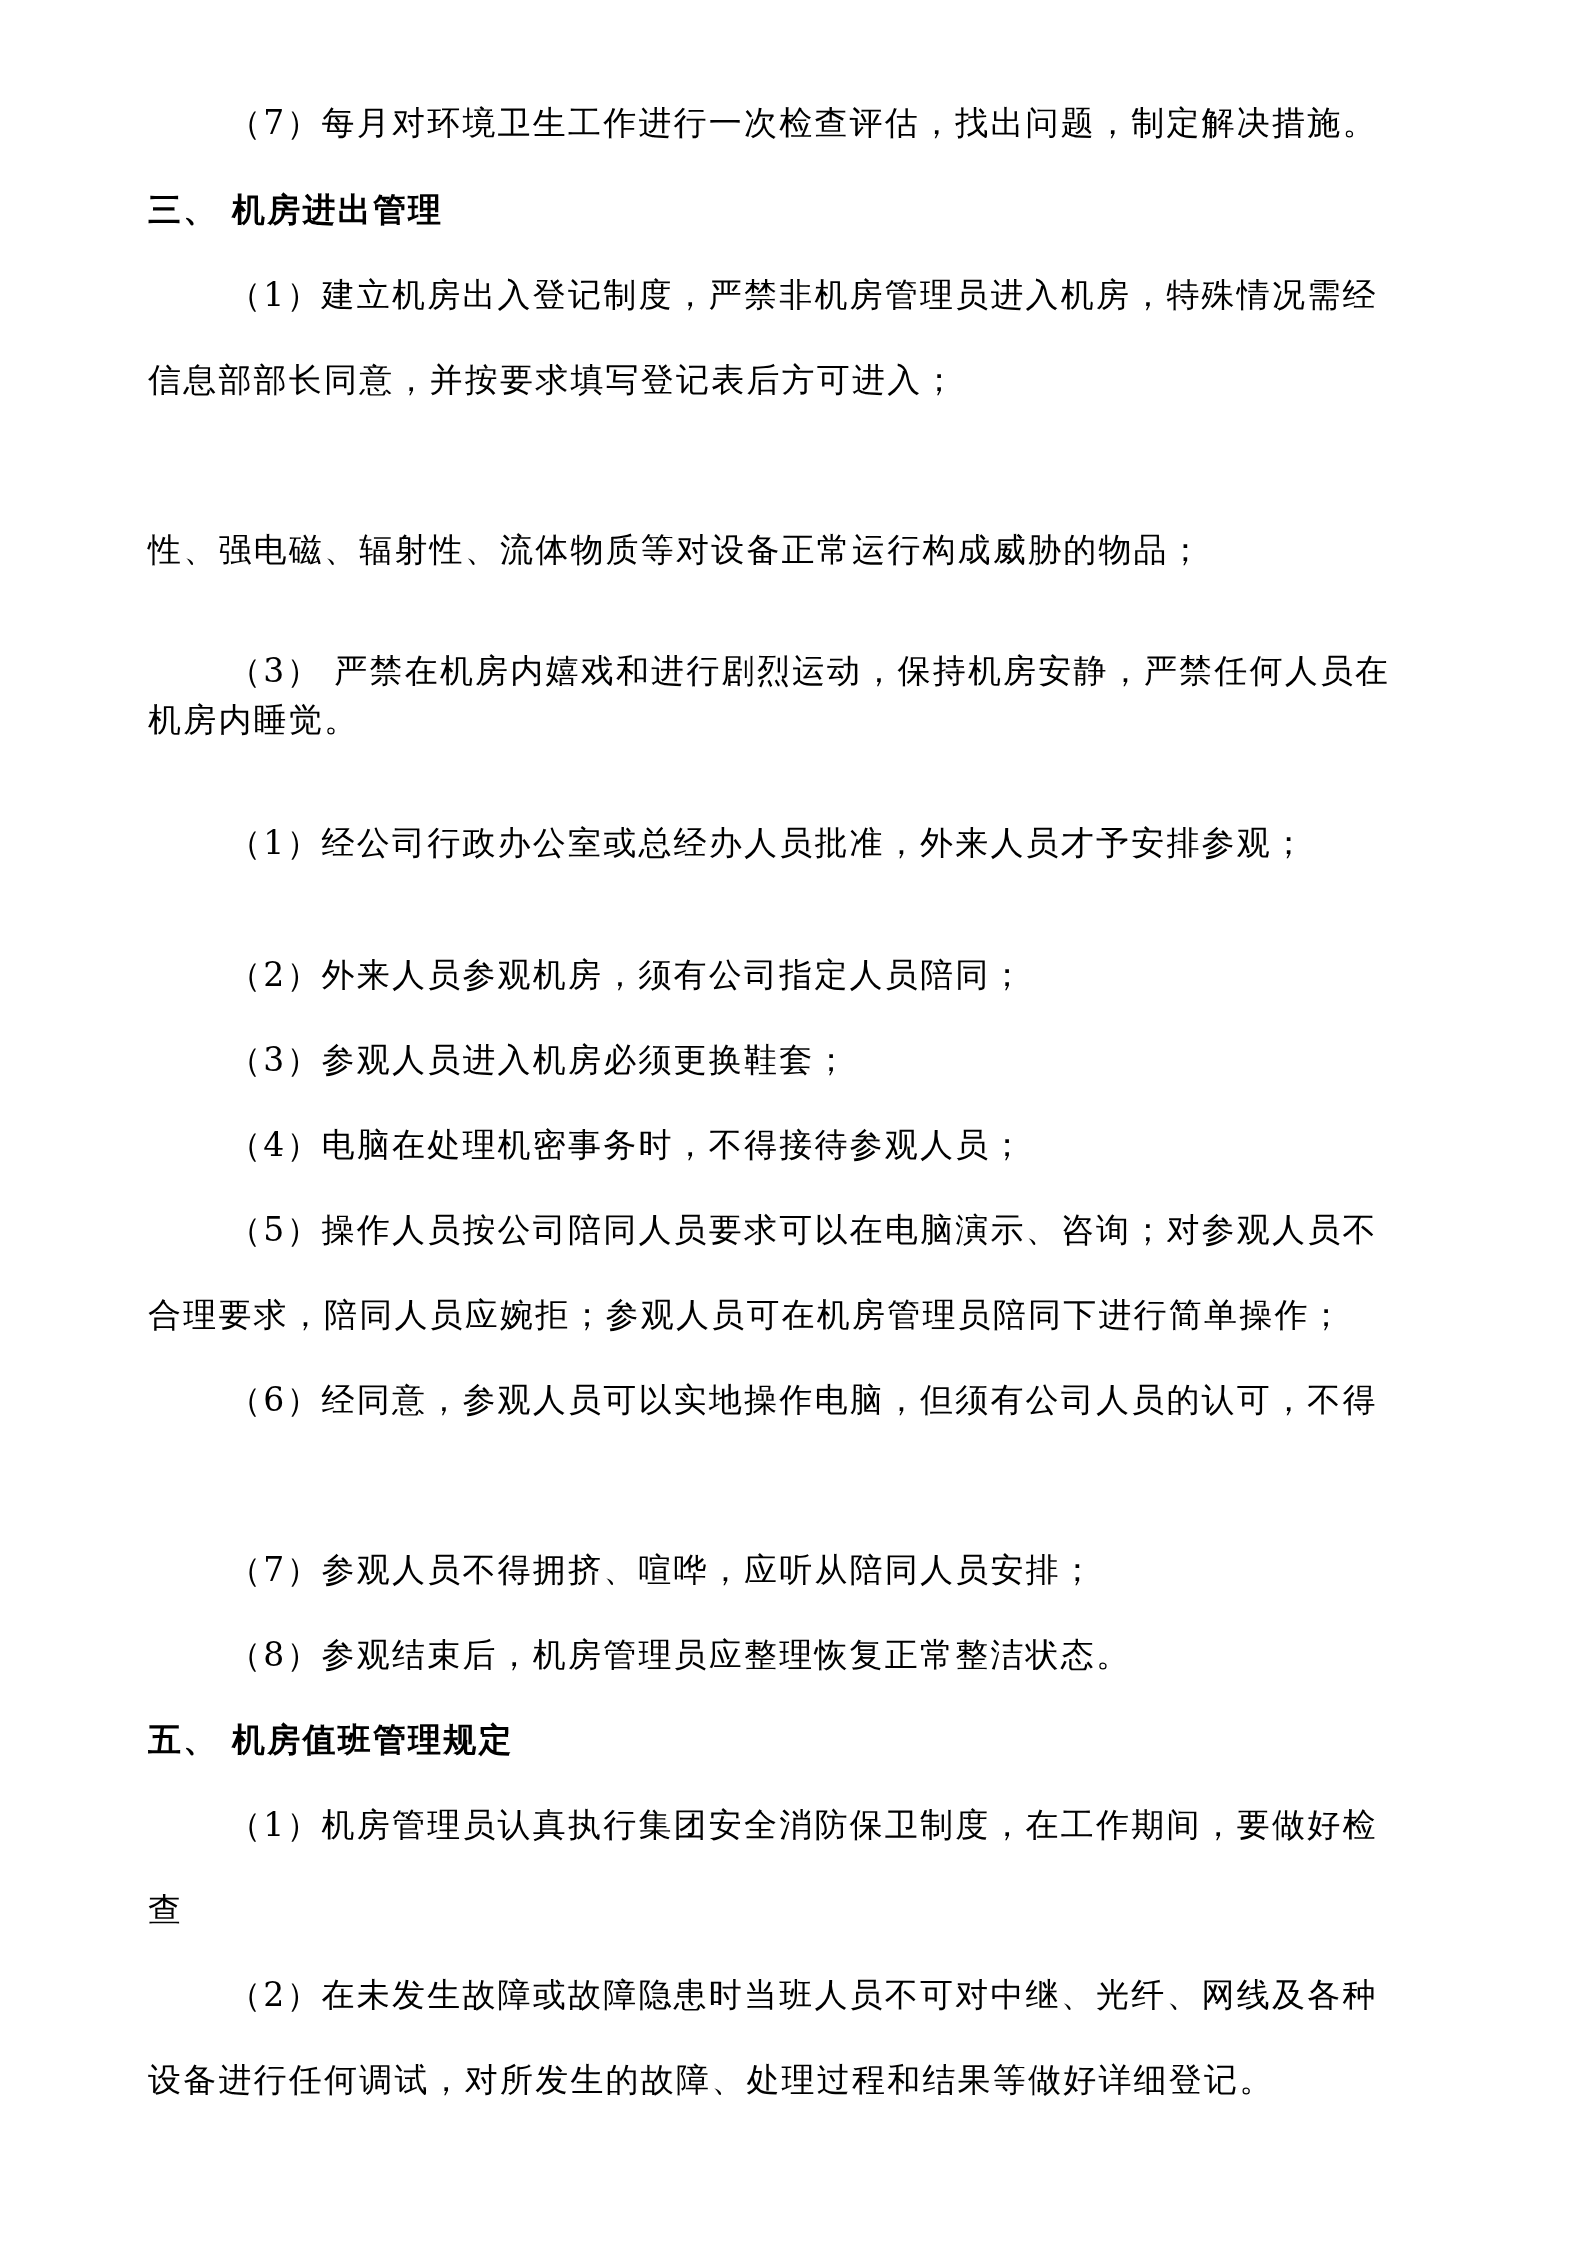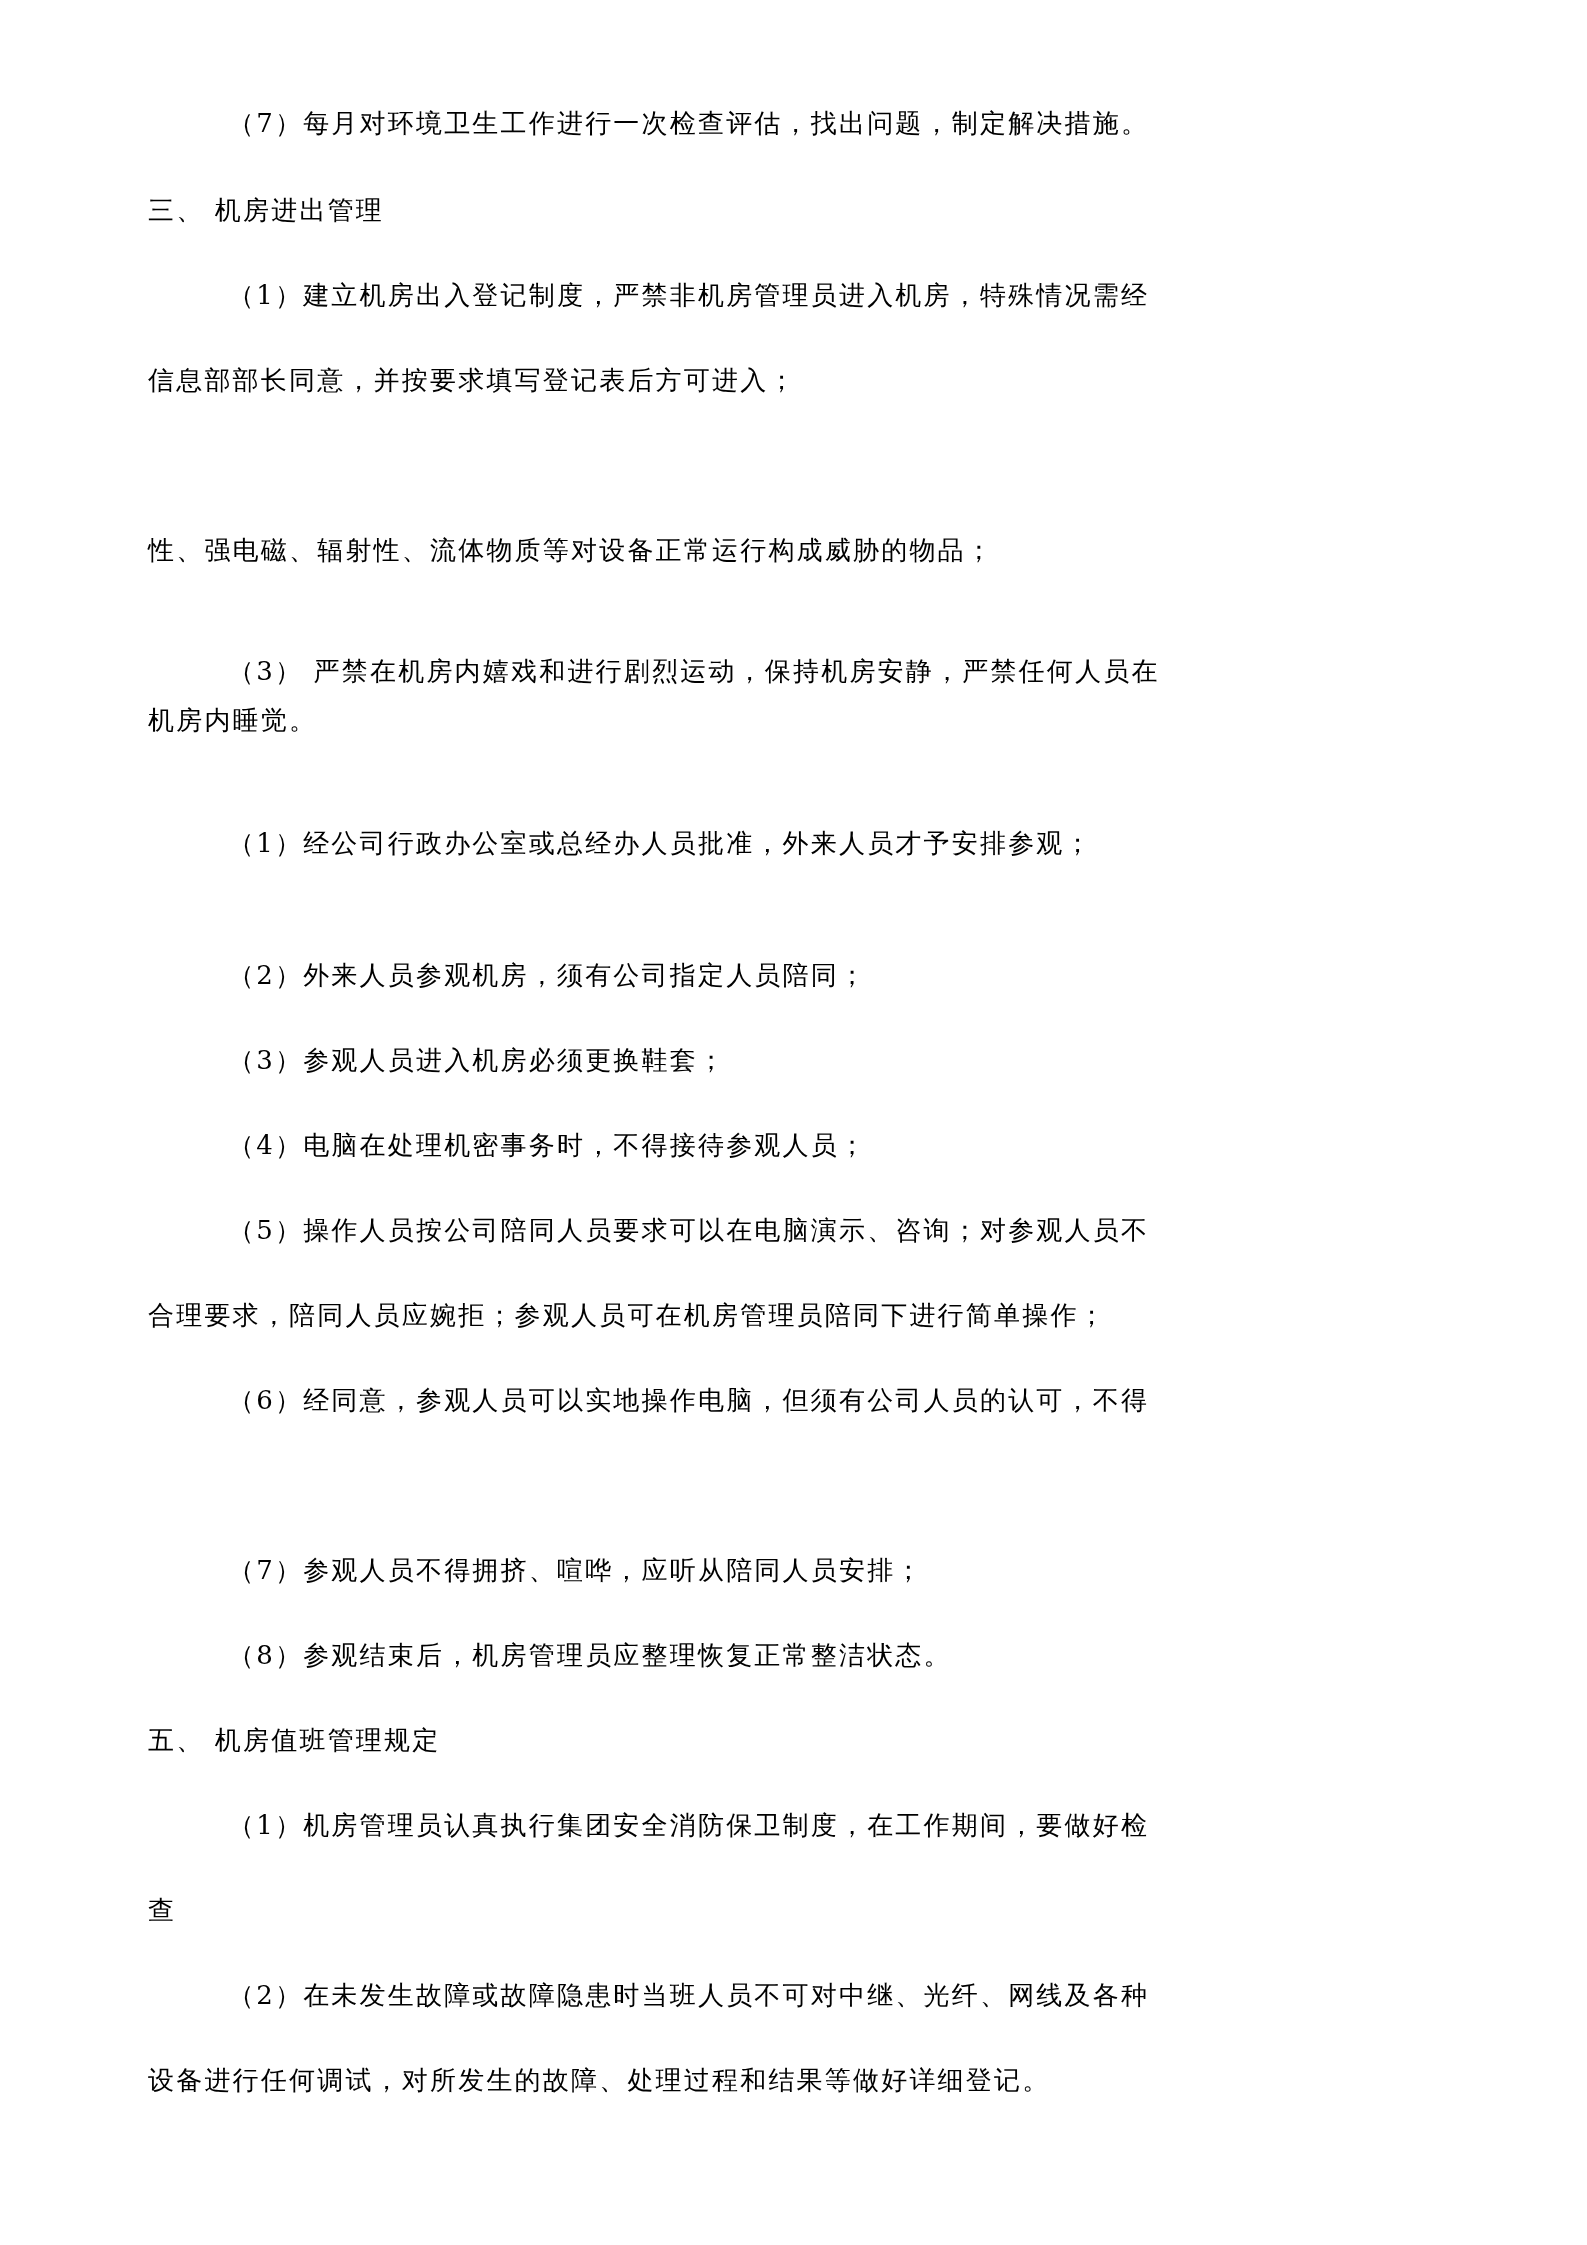--- a/index.html
+++ b/index.html
@@ -20,27 +20,27 @@
     left: 0; top: 0;
     width: 1587px;
     height: 2245px;
     background: #ffffff;
   }
   .line {
     position: absolute;
     left: 148px;
     width: 1300px;
     height: 50px;
-    font-size: 26px;
+    font-size: 33px;
     line-height: 50px;
     white-space: nowrap;
     letter-spacing: 2.2px;
   }
   .indent { left: 228px; }
-  .heading { font-weight: normal; }
+  .heading { font-weight: bold; }
 </style>
 </head>
 <body>
 
 <div class="page">
   <div class="line indent" style="top:98px">（7）每月对环境卫生工作进行一次检查评估，找出问题，制定解决措施。</div>
   <div class="line heading" style="top:185px">三、  机房进出管理</div>
   <div class="line indent" style="top:270px">（1）建立机房出入登记制度，严禁非机房管理员进入机房，特殊情况需经</div>
   <div class="line" style="top:355px">信息部部长同意，并按要求填写登记表后方可进入；</div>
   <div class="line" style="top:525px">性、强电磁、辐射性、流体物质等对设备正常运行构成威胁的物品；</div>

